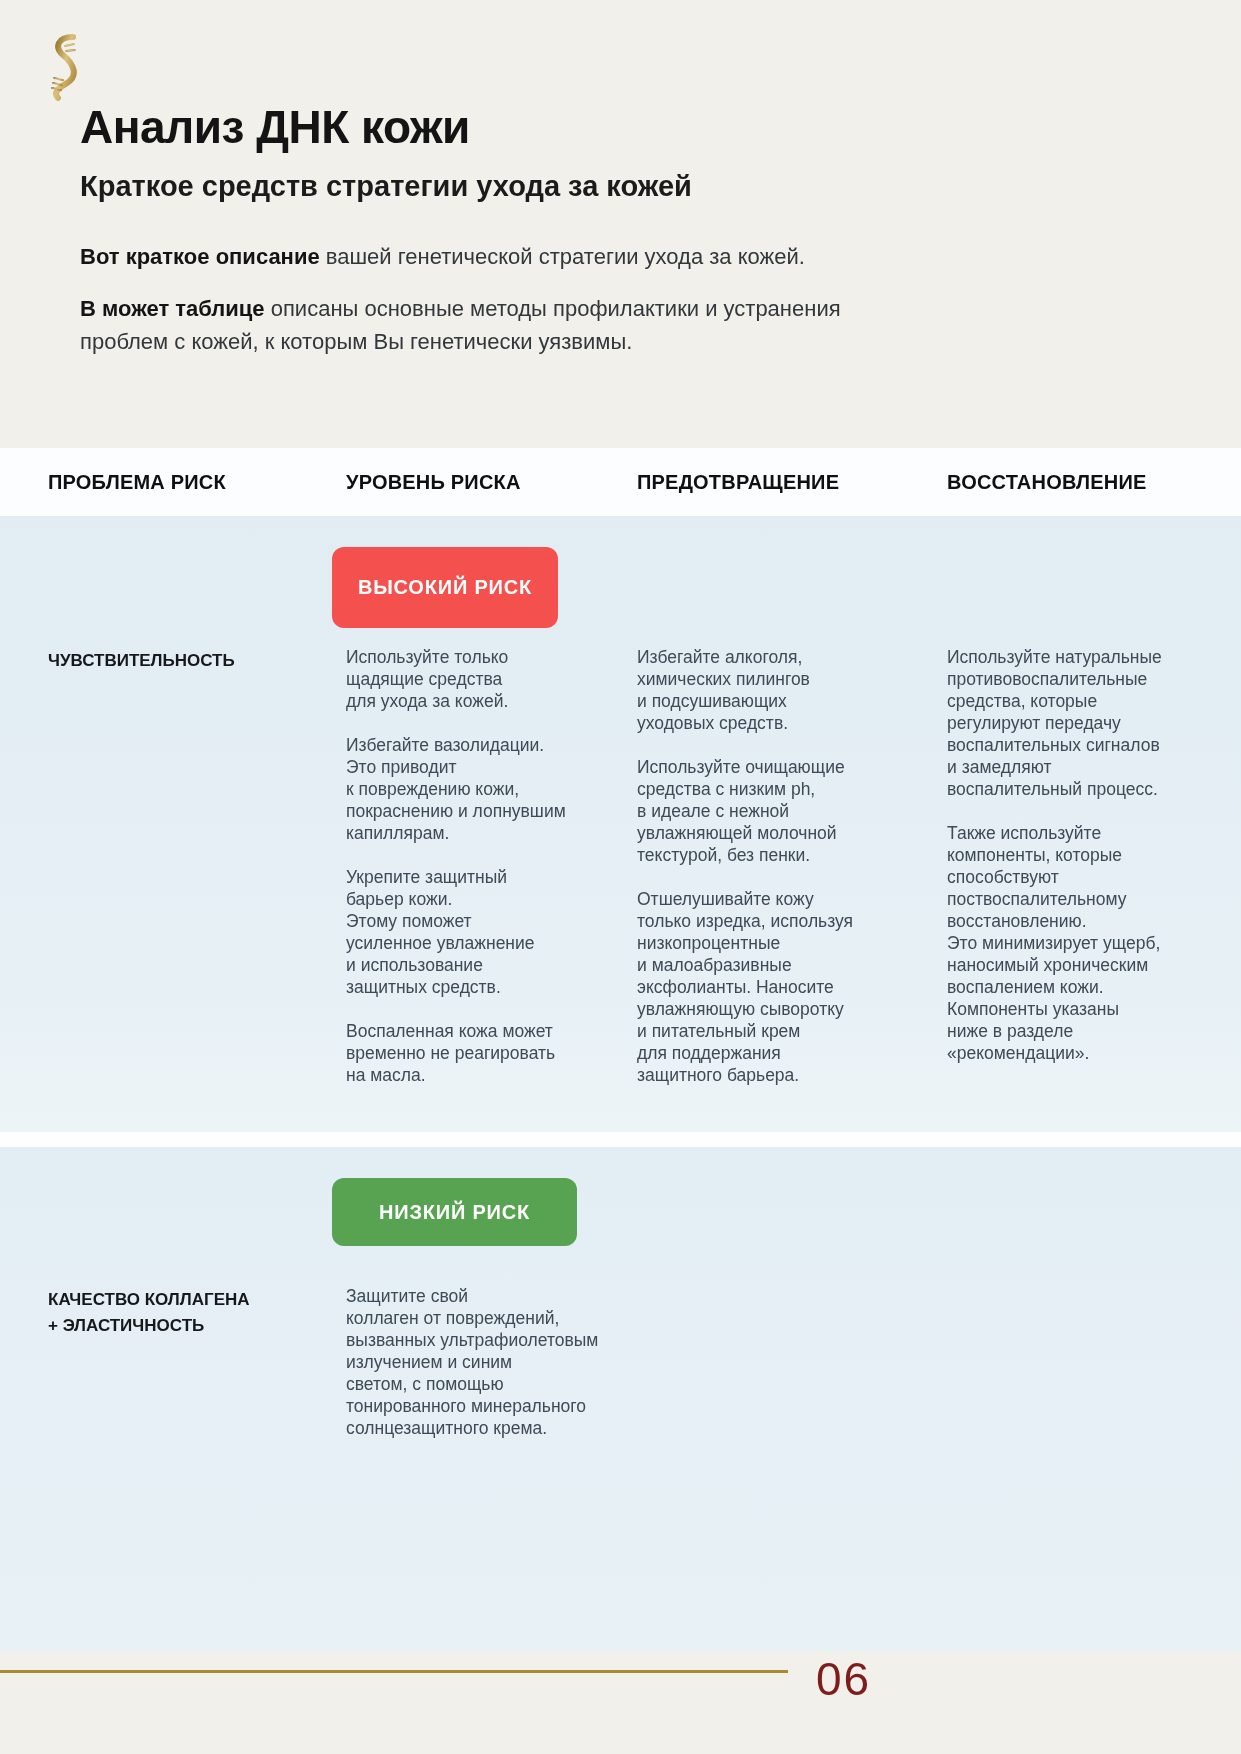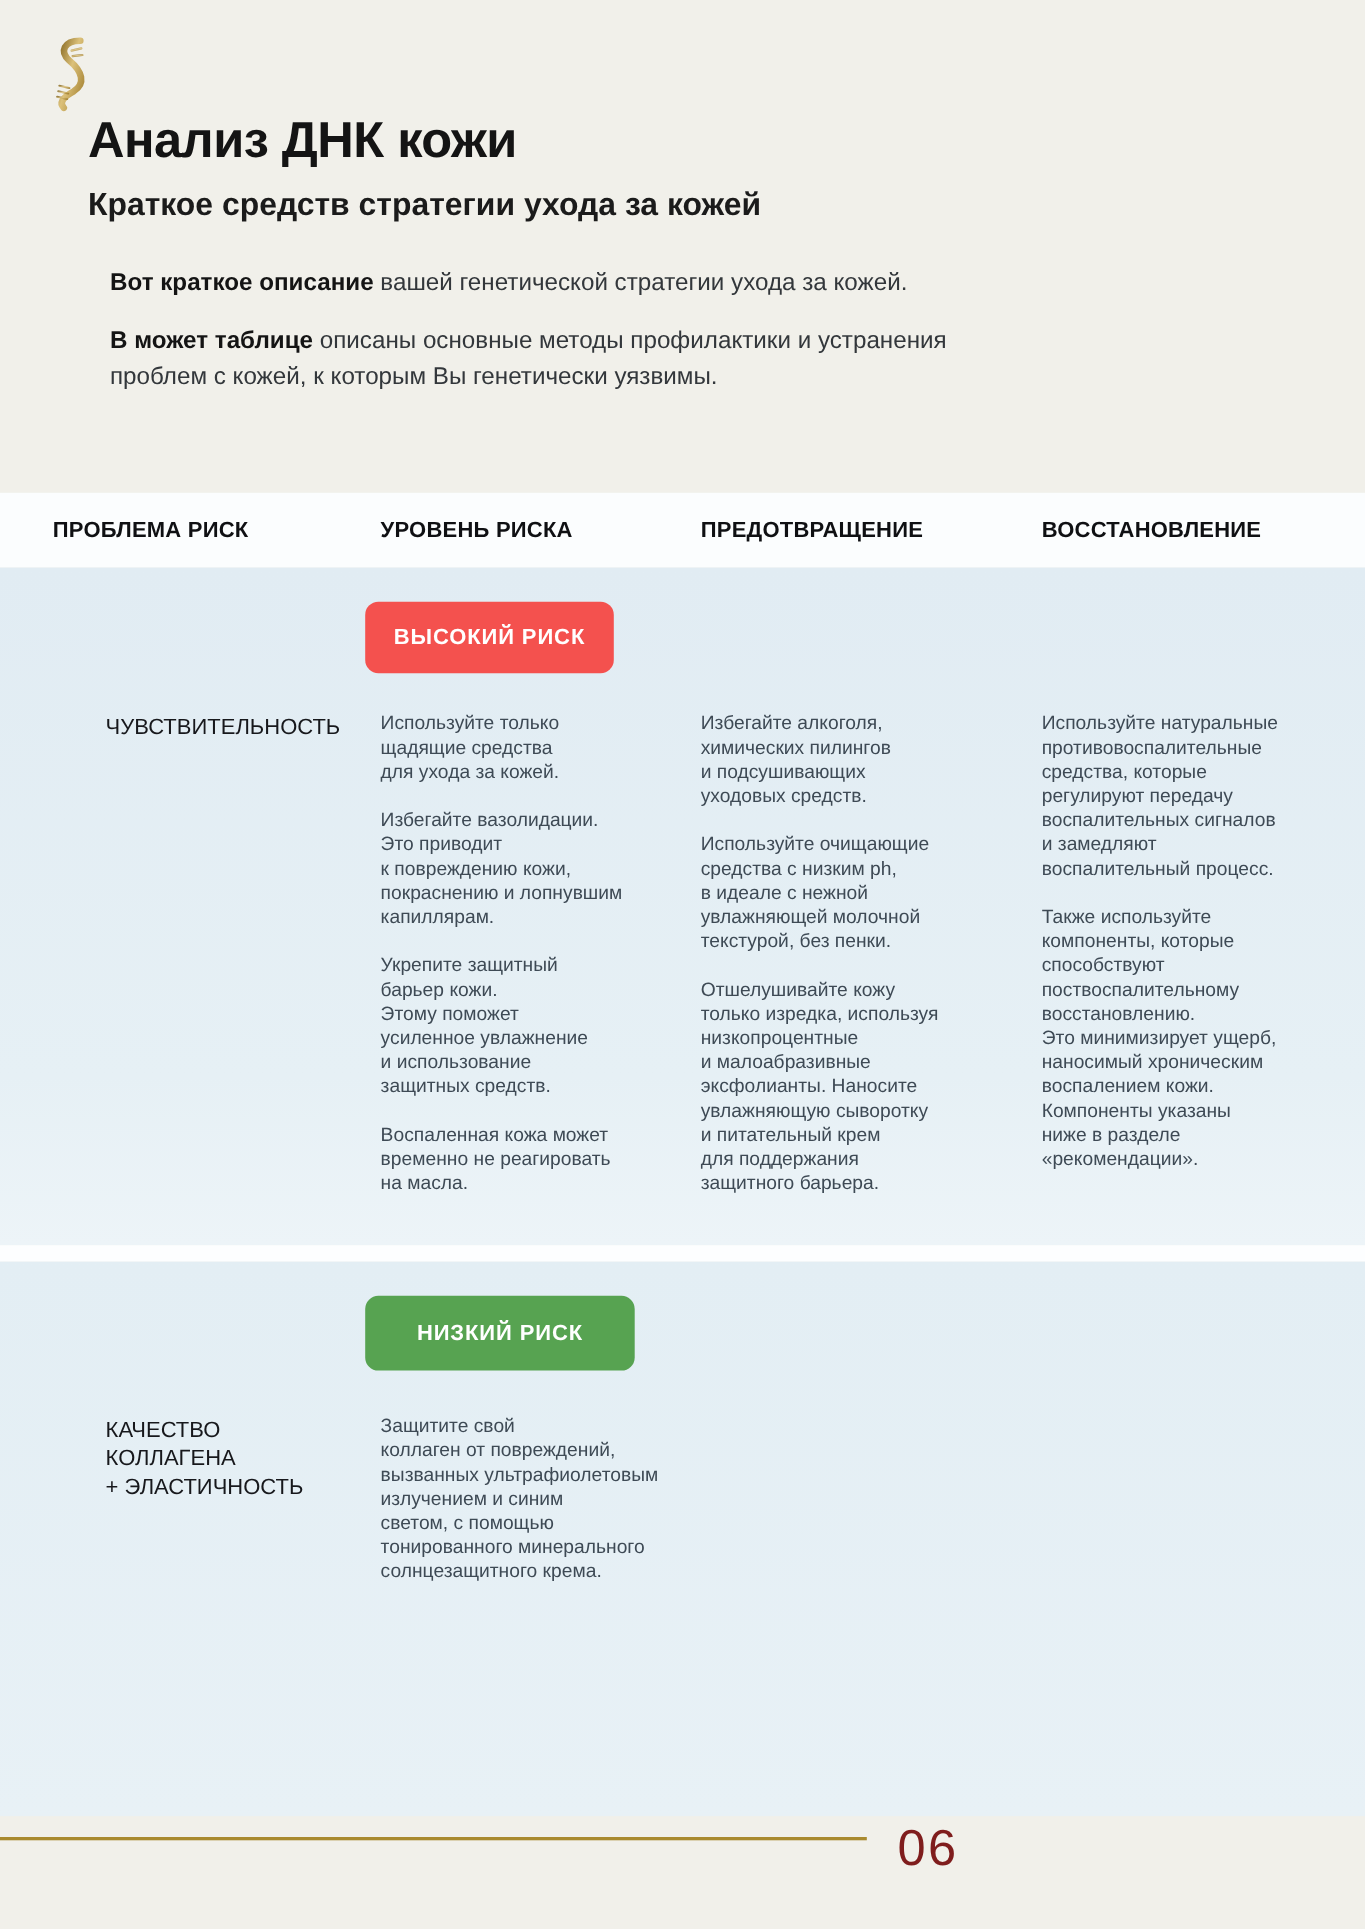--- a/index.html
+++ b/index.html
@@ -19,21 +19,20 @@
     font-size:46px; font-weight:800; letter-spacing:-0.5px; color:#141414;
   }
   .subtitle {
     position:absolute; left:80px; top:170px;
     font-size:29px; font-weight:800; color:#1b1b1b;
   }
   .intro {
     position:absolute; left:80px;
     font-size:22px; line-height:33px; color:#33373b;
     white-space:pre-line;
-    margin-left:20px;
   }
   .intro b { color:#141414; }
   .intro.p1 { top:240px; }
   .intro.p2 { top:292px; }
 
   .grid {
     display:grid;
     grid-template-columns:298px 291px 310px 294px;
     padding-left:48px;
     width:100%;
@@ -51,30 +50,30 @@
   .s1 { top:516px; height:616px; background:linear-gradient(180deg,#e1ecf3 0%,#e6f0f5 75%,#edf4f8 100%); }
   .gap { top:1132px; height:15px; background:#fdfeff; }
   .s2 { top:1147px; height:504px; background:linear-gradient(180deg,#e3eef4 0%,#e8f1f6 100%); }
 
   .badge {
     position:absolute; left:332px; top:31px;
     display:flex; align-items:center; justify-content:center;
     color:#ffffff; font-weight:700; font-size:20px; letter-spacing:0.8px;
     border-radius:12px;
   }
-  .s1 .badge { width:226px; height:65px; }
+  .s1 .badge { width:226px; height:81px; }
   .s2 .badge { width:245px; height:68px; }
 
   .row-grid { position:absolute; left:0; }
   .s1 .row-grid { top:130px; }
   .s2 .row-grid { top:138px; }
 
   .problem {
-    font-size:20px; font-weight:400; line-height:26px; color:#17181c;
-    white-space:pre-line; padding-top:2px; padding-right:24px;margin-left:48px;
+    font-size:17px; font-weight:700; line-height:26px; color:#17181c;
+    white-space:pre-line; padding-top:2px; padding-right:24px;
   }
   .body-cell {
     font-size:17.5px; line-height:22px; color:#3e4a55;
     white-space:pre-line; padding-right:18px;
   }
 
   .rule { position:absolute; left:0; top:1670px; width:788px; height:3px; }
   .page-num {
     position:absolute; left:816px; top:1652px;
     font-size:46px; font-weight:400; letter-spacing:2px;

